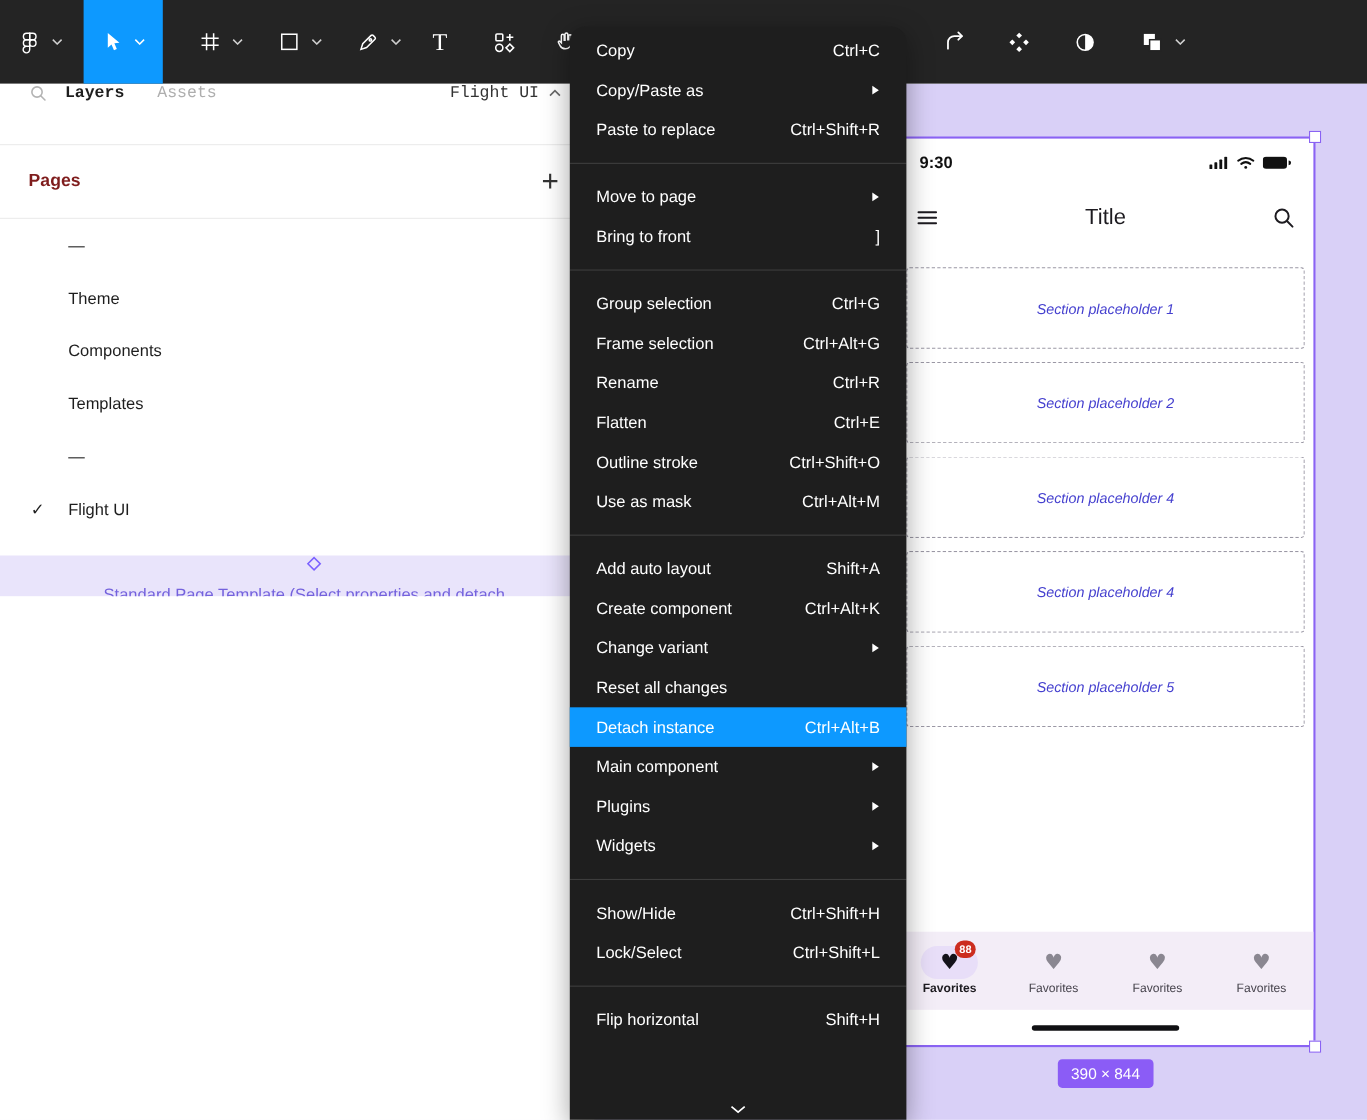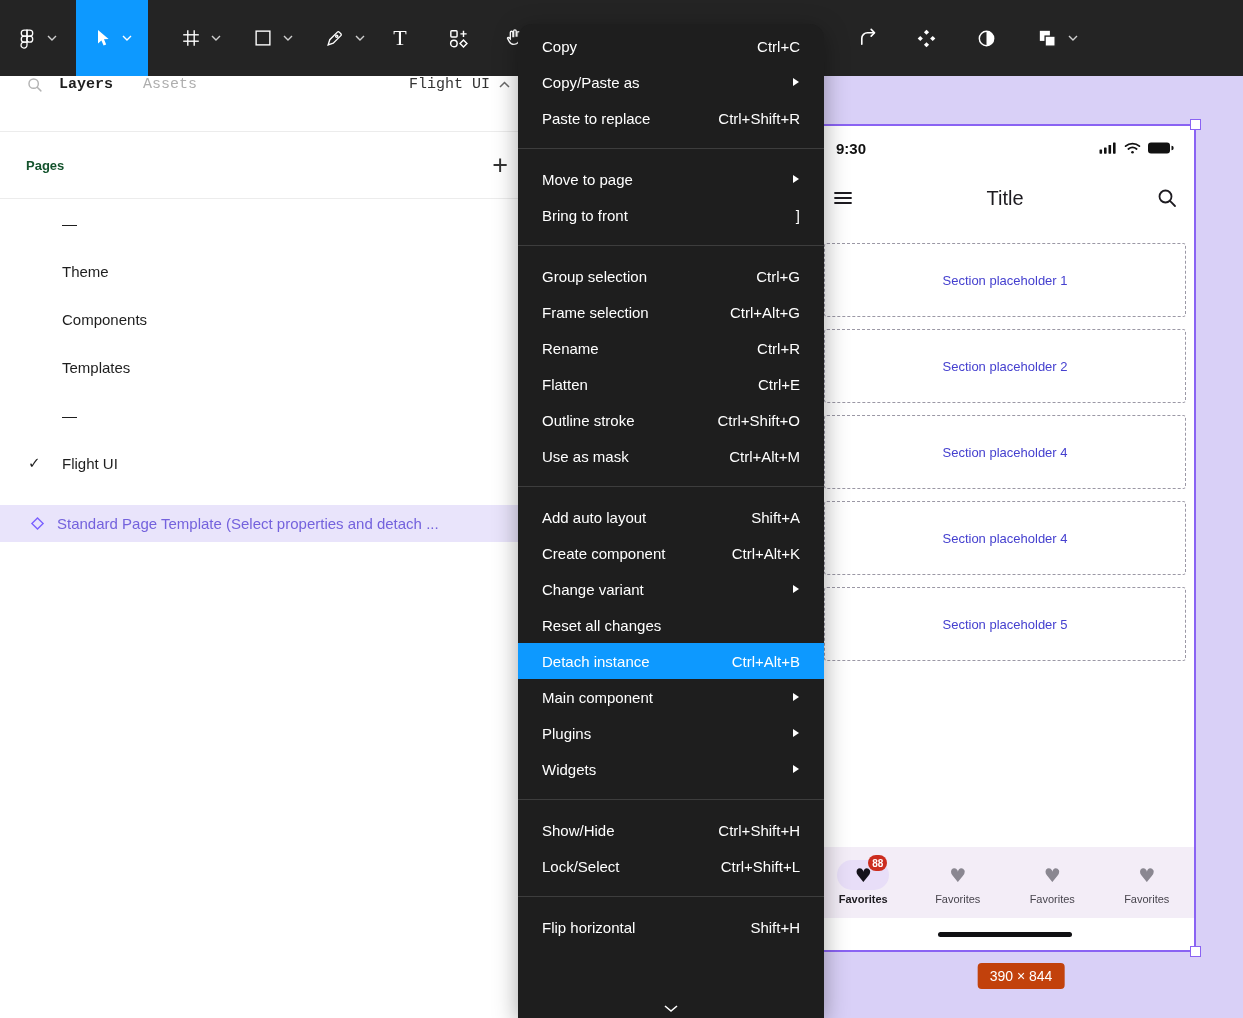--- a/index.html
+++ b/index.html
@@ -25,29 +25,29 @@
   
   .left-panel { position:absolute; top:76px; left:0; width:541px; bottom:0;
                 background:#fff; z-index:5; border-right:1px solid #eceaf2; }
   .panel-tabs { height:55px; display:flex; align-items:flex-start; padding-left:26px;font-family:Liberation Mono, monospace; }
   .ptab { font-size:15px; font-weight:700; color:#1e1e1e; margin-left:16px; cursor:pointer; }
   .ptab.inactive { color:#aeaeae; font-weight:400; margin-left:30px; }
   .file-switcher { margin-left:auto; margin-right:30px; display:flex; align-items:center;
                    gap:9px; font-size:15px; color:#333; cursor:pointer; }
   .h-divider { height:1px; background:#ececec; }
   .pages-row { height:66px; display:flex; align-items:center; padding:0 32px 0 26px; }
-  .pages-title { font-size:13px; font-weight:700; color:#14532d; }
+  .pages-title { font-size:16px; font-weight:700; color:#7f1d1d; }
   .add-btn { margin-left:auto; font-size:27px; font-weight:400; color:#333;
              line-height:1; cursor:pointer; }
   .page-row { height:48px; display:flex; align-items:center; padding-left:62px;
               position:relative; font-size:15px; color:#1e1e1e; cursor:pointer; }
   .page-check { position:absolute; left:28px; font-size:15px; color:#1e1e1e; }
   .layer-row { margin-top:18px; height:37px; background:#e9e4fb; display:flex;
                align-items:center; padding-left:30px; gap:12px; white-space:nowrap;
-               overflow:hidden; cursor:pointer; }
+               overflow:hidden; cursor:pointer;flex-direction:column; }
   .layer-name { font-size:15px; color:#7462dd; }
 
   
   .canvas { position:absolute; top:76px; left:541px; right:0; bottom:0;
             background:#d9d0f7; z-index:1; }
   .selection { position:absolute; left:273px; top:48px; width:382px; height:828px;
                background:#fff; border:2px solid #8a63f3; }
   .handle { position:absolute; width:11px; height:11px; background:#fff;
             border:1.5px solid #8a63f3; }
   .handle.tl{left:-7px;top:-7px} .handle.tr{right:-7px;top:-7px}
@@ -57,40 +57,40 @@
                padding:0 20px; }
   .sb-time { font-size:15px; font-weight:700; color:#101010; }
   .sb-icons { display:flex; align-items:center; gap:7px; }
   .appbar { height:56px; display:flex; align-items:center; padding:0 16px; position:relative; }
   .appbar-title { position:absolute; left:0; right:0; text-align:center; font-size:20px;
                   color:#1d1b20; }
   .appbar .right { margin-left:auto; position:relative; z-index:2; }
   .sections { padding:17px 8px 0; }
   .section-box { height:74px; margin-bottom:12px; border:1px dashed #9b98a5;
                  border-radius:3px; display:flex; align-items:center; justify-content:center; }
-  .section-box span { font-size:13px; color:#4540cf; }
+  .section-box span { font-size:13px; color:#4540cf;font-style:italic; }
 
   .tabbar { position:absolute; left:0; right:0; top:721px; height:71px; background:#f3edf7;
             display:flex; }
   .tab { flex:1; display:flex; flex-direction:column; align-items:center;
          justify-content:center; gap:3px; cursor:pointer; }
   .icon-wrap { position:relative; width:52px; height:30px; display:flex; align-items:center;
                justify-content:center; border-radius:16px; }
   .tab.active .icon-wrap { background:#e8def8; }
   .heart { font-size:19px; line-height:1; color:#8a8791; font-family:"DejaVu Sans",sans-serif; }
   .tab.active .heart { color:#14121a; }
   .nbadge { position:absolute; top:-5px; right:2px; min-width:17px; height:16px;
             border-radius:8px; background:#cc2d1f; color:#fff; font-size:10px; font-weight:700;
             display:flex; align-items:center; justify-content:center; padding:0 4px; }
   .tab-label { font-size:11px; color:#47444d; }
   .tab.active .tab-label { font-weight:700; color:#1d1b20; }
   .home-indicator { position:absolute; left:50%; transform:translateX(-50%); bottom:13px;
                     width:134px; height:5px; border-radius:3px; background:#101013; }
-  .size-badge { position:absolute; top:887px; left:480px; transform:translateX(-50%);
-                background:#c2410c; color:#fff; font-size:14px; padding:5px 12px;
+  .size-badge { position:absolute; top:887px; left:464px; transform:translateX(-50%);
+                background:#8b5cf6; color:#fff; font-size:14px; padding:5px 12px;
                 border-radius:4px; white-space:nowrap; }
 
   
   .context-menu { position:absolute; left:518px; top:24px; width:306px; height:994px;
                   background:#1e1e1e; border-radius:14px 14px 0 0; padding-top:4px;
                   z-index:50; box-shadow:0 6px 24px rgba(0,0,0,.35); }
   .mi { height:36px; display:flex; align-items:center; justify-content:space-between;
         padding:0 24px; cursor:pointer; }
   .mi.hl { background:#0d99ff; }
   .ml,.ms { font-size:15px; color:#fff; }

